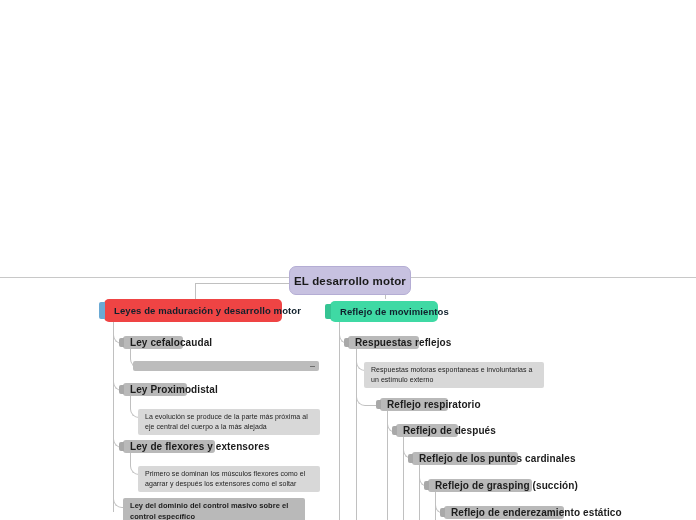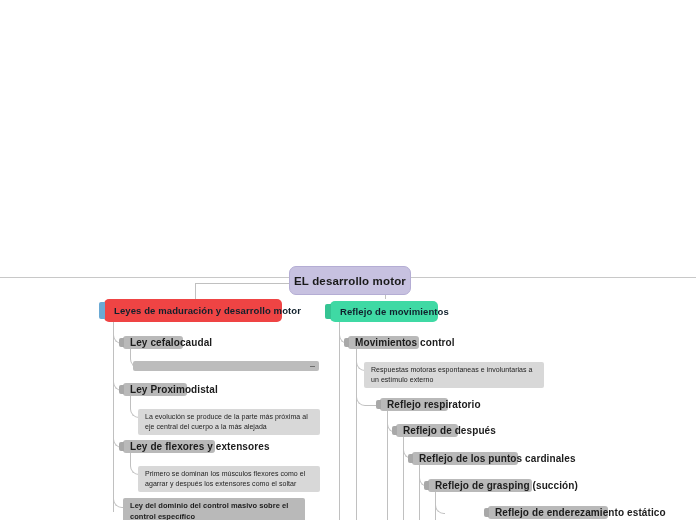--- a/index.html
+++ b/index.html
@@ -206,21 +206,21 @@
   <div class="node node-branch green" style="left:330px; top:301px; width:108px; height:21px;">
     <span class="tab green"></span>
     <span>Reflejo de movimientos</span>
   </div>
 
   <div class="vline" style="left:339px; top:322px; height:198px;"></div>
 
   <div class="elbow" style="left:339px; top:322px; width:9px; height:21px;"></div>
   <div class="node node-grey" style="left:348px; top:336px; width:71px; height:13px;">
     <span class="tabg"></span>
-    <span>Movimientos control</span>
+    <span>Respuestas reflejos</span>
   </div>
 
   <div class="vline" style="left:356px; top:349px; height:171px;"></div>
 
   <div class="elbow" style="left:356px; top:349px; width:9px; height:21px;"></div>
   <div class="node-desc" style="position:absolute; left:364px; top:362px; width:180px;">
     <span>Respuestas motoras espontaneas e involuntarias a un estímulo externo</span>
   </div>
 
   <div class="elbow" style="left:356px; top:349px; width:24px; height:56px;"></div>
@@ -245,18 +245,18 @@
 
   <div class="vline" style="left:419px; top:465px; height:55px;"></div>
   <div class="elbow" style="left:419px; top:465px; width:9px; height:21px;"></div>
   <div class="node node-grey" style="left:428px; top:479px; width:104px; height:13px;">
     <span class="tabg"></span>
     <span>Reflejo de grasping (succión)</span>
   </div>
 
   <div class="vline" style="left:435px; top:492px; height:28px;"></div>
   <div class="elbow" style="left:435px; top:492px; width:9px; height:21px;"></div>
-  <div class="node node-grey" style="left:444px; top:506px; width:120px; height:13px;margin-left:44px;">
+  <div class="node node-grey" style="left:444px; top:506px; width:120px; height:13px;">
     <span class="tabg"></span>
     <span>Reflejo de enderezamiento estático</span>
   </div>
 
 </div>
 
 </body></html>

